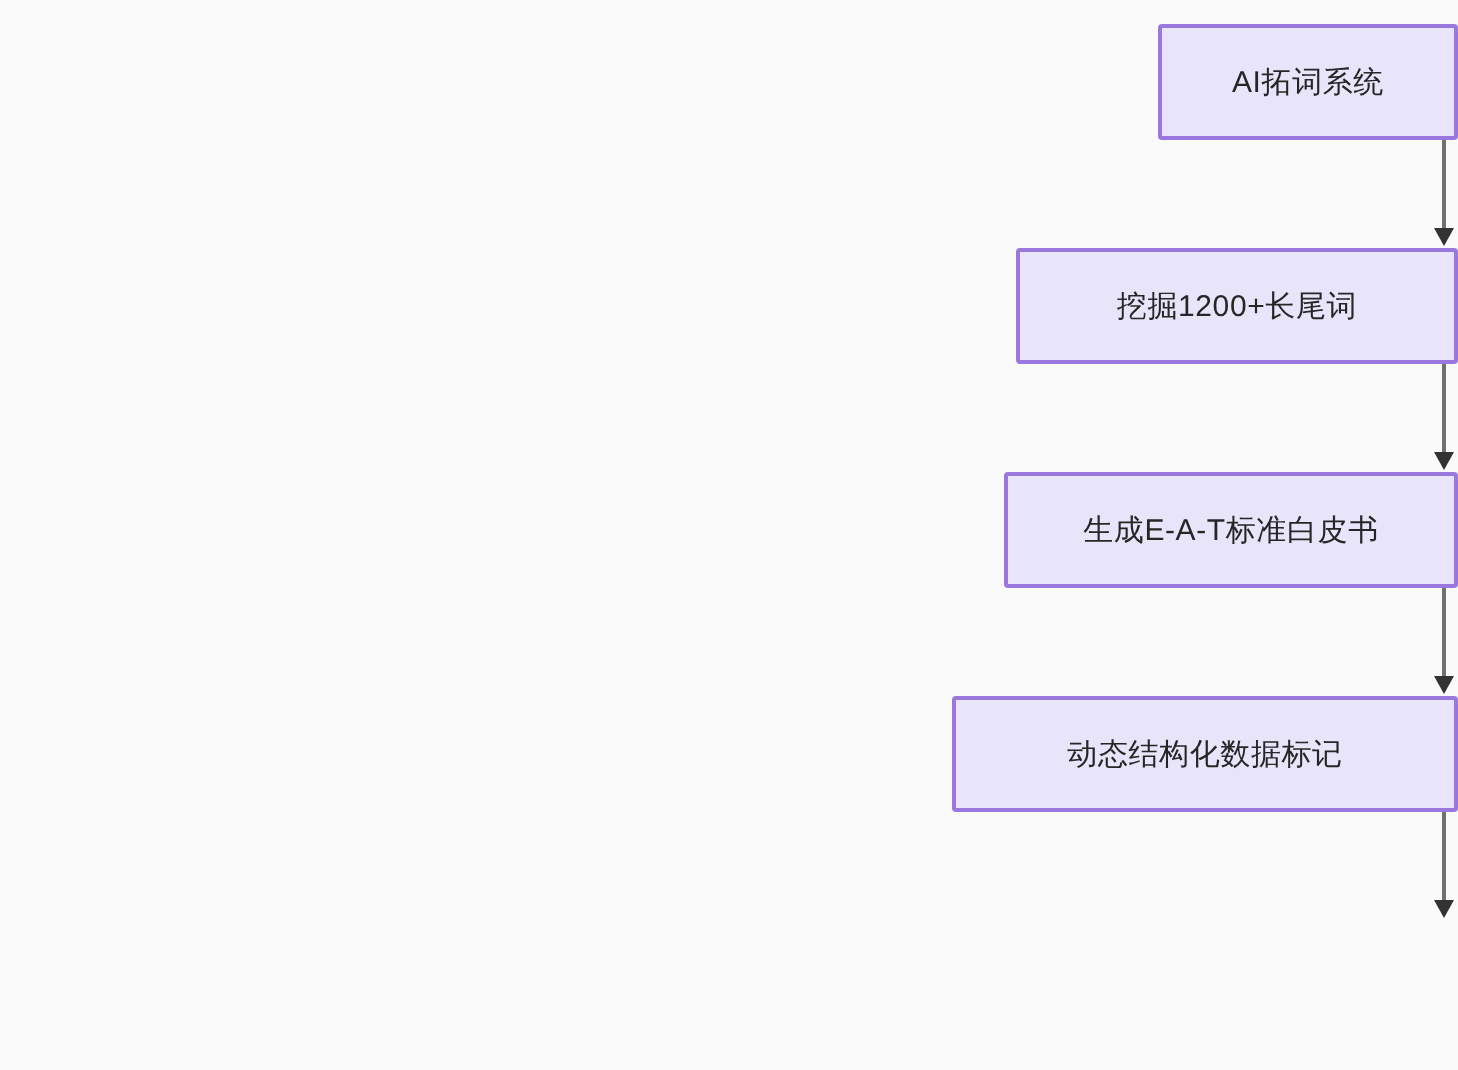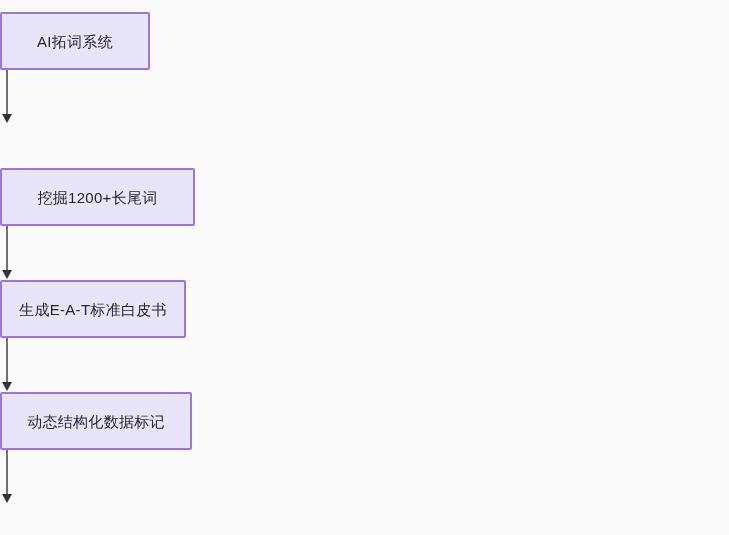--- a/index.html
+++ b/index.html
@@ -13,21 +13,21 @@
     font-family: "Liberation Sans", "DejaVu Sans", sans-serif;
     overflow: hidden;
   }
 
   #flowchart {
     position: relative;
     width: 729px;
     height: 535px;
     display: flex;
     flex-direction: column;
-    align-items: flex-start;
+    align-items: flex-end;
   }
 
   .node {
     box-sizing: border-box;
     height: 58px;
     background: #e8e4fa;
     border: 2px solid #9a77dc;
     border-radius: 2px;
     display: flex;
     align-items: center;
@@ -38,23 +38,23 @@
     letter-spacing: 0.3px;
     white-space: nowrap;
   }
 
   .node-label {
     display: block;
   }
 
   
   .node-w1 { width: 150px; }
-  .node-w2 { width: 195px; margin-top: 44px; }
-  .node-w3 { width: 186px; }
-  .node-w4 { width: 192px; }
+  .node-w2 { width: 221px; }
+  .node-w3 { width: 227px; }
+  .node-w4 { width: 253px; }
   .node-w5 { width: 236px; }
 
   .connector {
     width: 14px;
     height: 54px;
     position: relative;
   }
   .connector .shaft {
     position: absolute;
     left: 50%;

